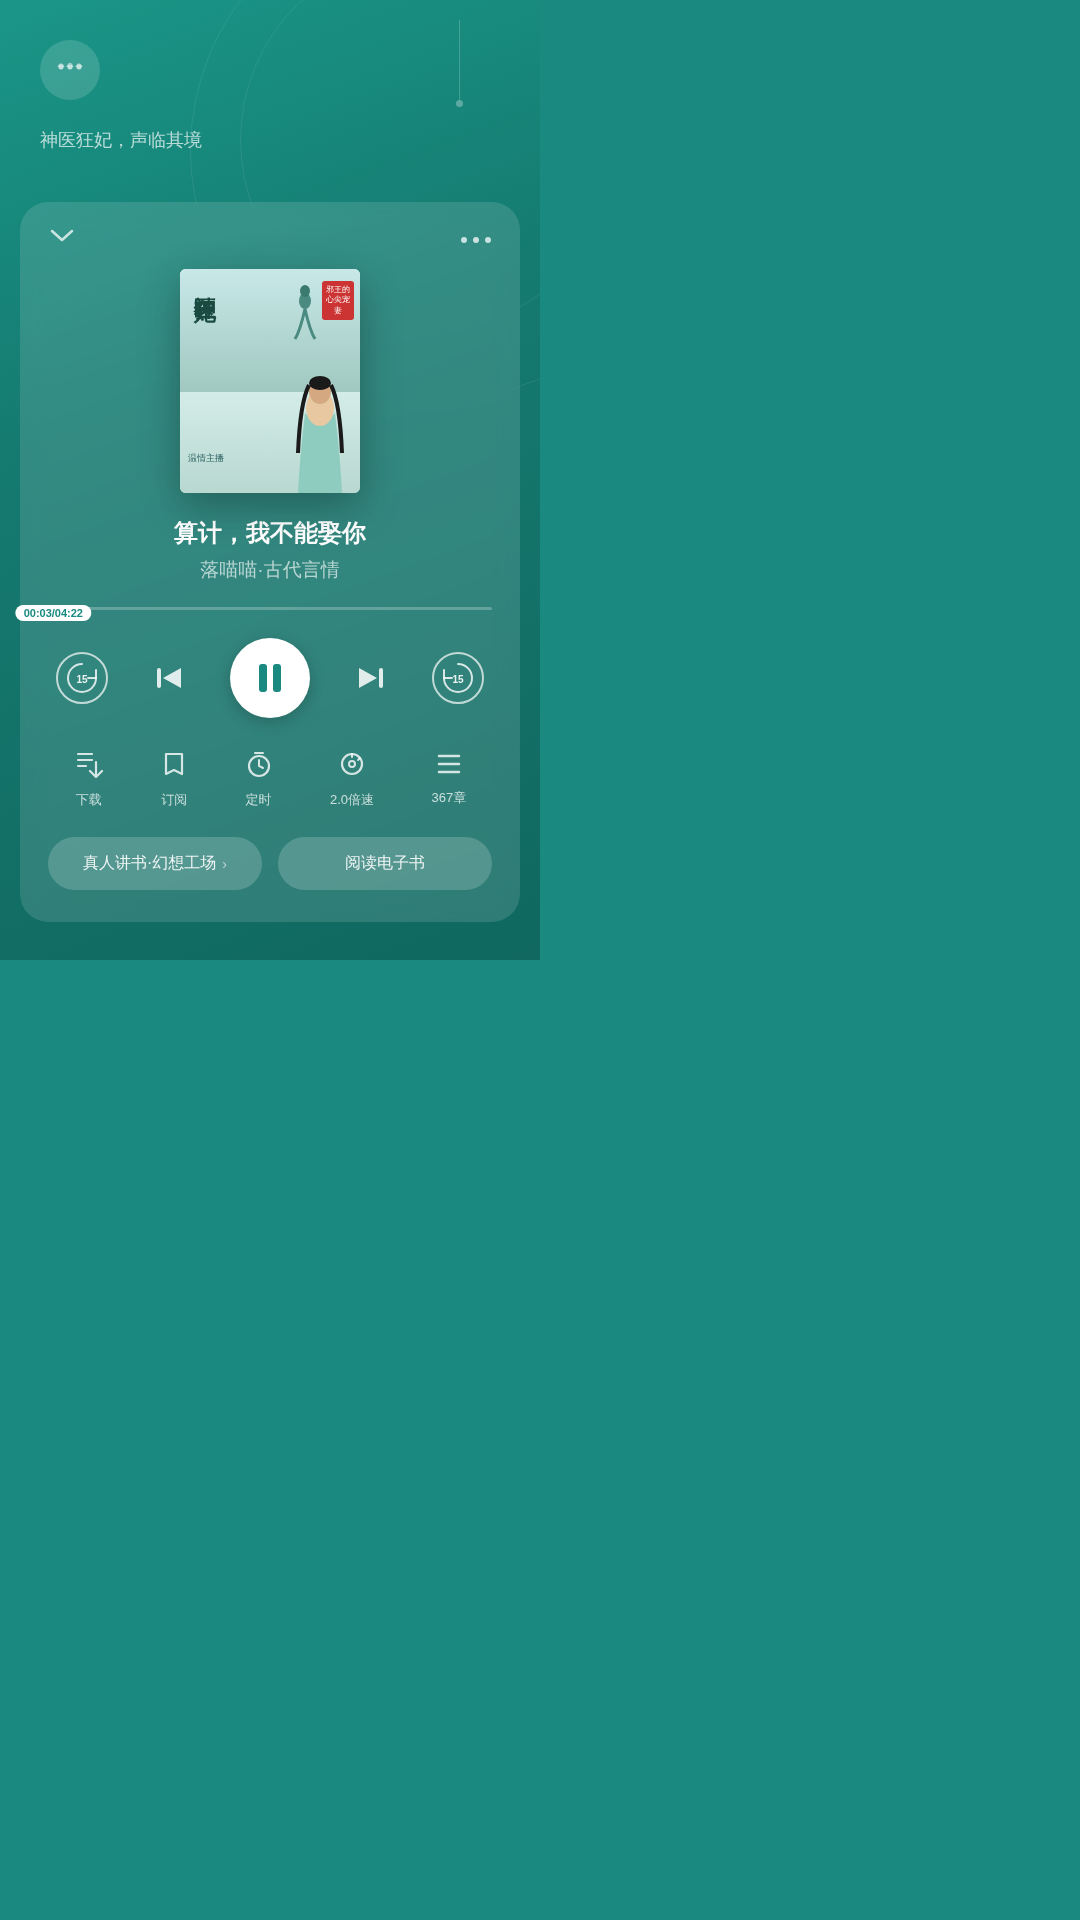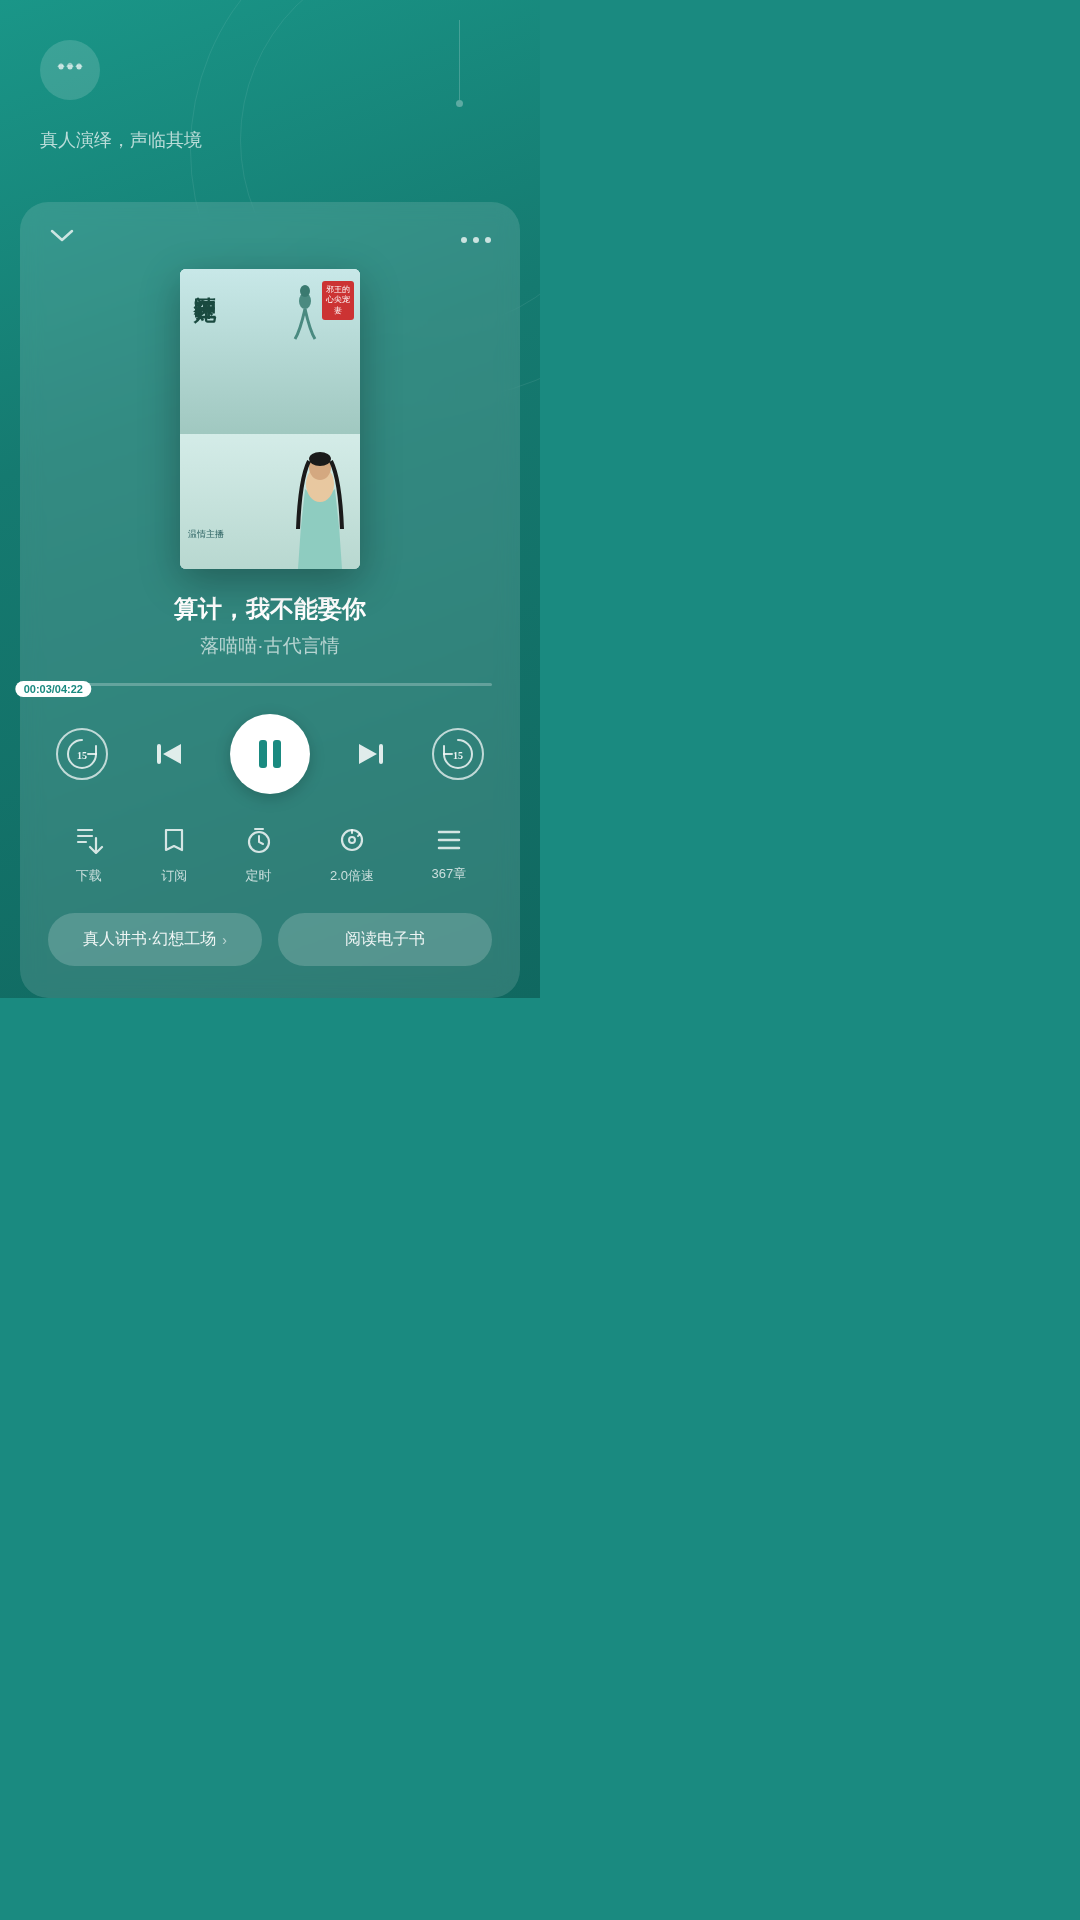--- a/index.html
+++ b/index.html
@@ -116,21 +116,21 @@
 
     
     .book-cover-wrapper {
       display: flex;
       justify-content: center;
       margin-bottom: 24px;
     }
 
     .book-cover {
       width: 180px;
-      height: 300px;
+      height: 224px;
       border-radius: 6px;
       box-shadow: 0 12px 40px rgba(0,0,0,0.3);
       overflow: hidden;
       position: relative;
       background: linear-gradient(135deg, #e8f4f0 0%, #c5dfd8 100%);
     }
 
     
     .book-cover-inner {
       width: 100%;
@@ -203,21 +203,20 @@
       padding: 0 8px;
     }
 
     .ctrl-btn {
       display: flex;
       flex-direction: column;
       align-items: flex-start;
       justify-content: center;
       cursor: pointer;
       color: rgba(255,255,255,0.85);
-      font-family: Liberation Serif, serif;
     }
 
     .skip-circle {
       width: 52px;
       height: 52px;
       border: 2px solid rgba(255,255,255,0.7);
       border-radius: 50%;
       display: flex;
       align-items: center;
       justify-content: center;
@@ -325,21 +324,21 @@
           <circle cx="6" cy="11" r="2.5" fill="rgba(255,255,255,0.7)"></circle>
           <circle cx="15" cy="11" r="2.5" fill="rgba(255,255,255,0.7)"></circle>
           <circle cx="24" cy="11" r="2.5" fill="rgba(255,255,255,0.7)"></circle>
           <path d="M3 11 Q6 5 9 11" stroke="rgba(255,255,255,0.5)" stroke-width="1.5" fill="none"></path>
           <path d="M12 11 Q15 4 18 11" stroke="rgba(255,255,255,0.5)" stroke-width="1.5" fill="none"></path>
           <path d="M21 11 Q24 5 27 11" stroke="rgba(255,255,255,0.5)" stroke-width="1.5" fill="none"></path>
         </svg>
       </span>
     </div>
 
-    <p class="page-subtitle">真人演绎，声临其境</p>
+    <p class="page-subtitle">神医狂妃，声临其境</p>
   </div>
 
   <div class="player-card">
 
     <div class="card-header">
       <span class="chevron-down">
         <svg width="28" height="18" viewBox="0 0 28 18" fill="none">
           <path d="M4 5 L14 14 L24 5" stroke="rgba(255,255,255,0.75)" stroke-width="2.5" stroke-linecap="round" stroke-linejoin="round"></path>
         </svg>
       </span>

